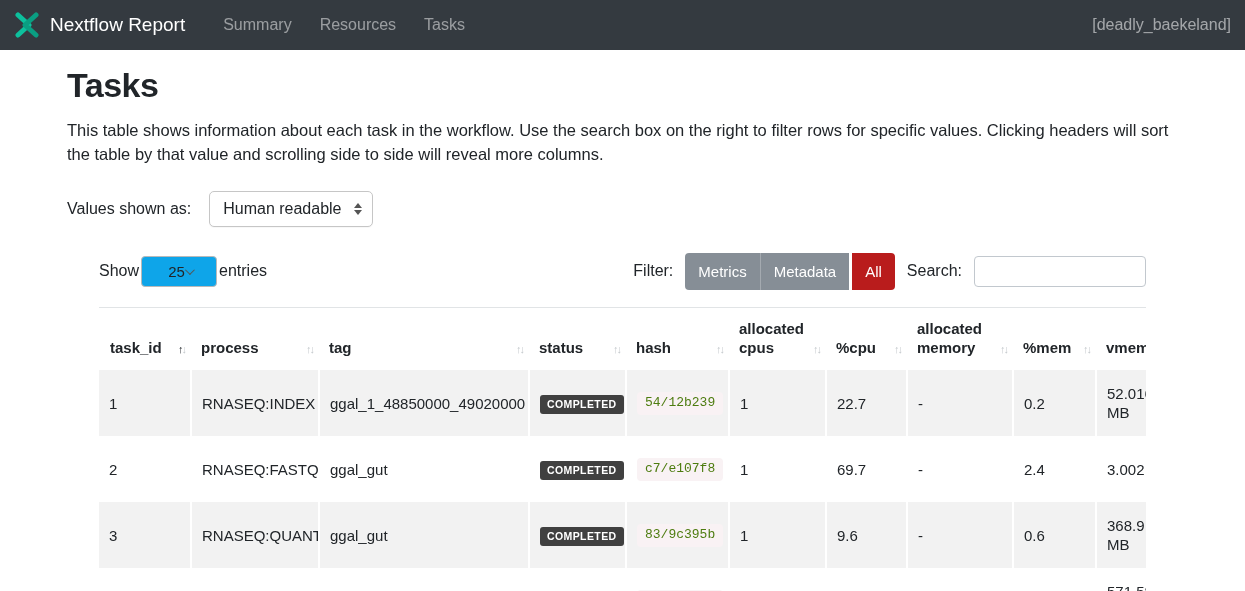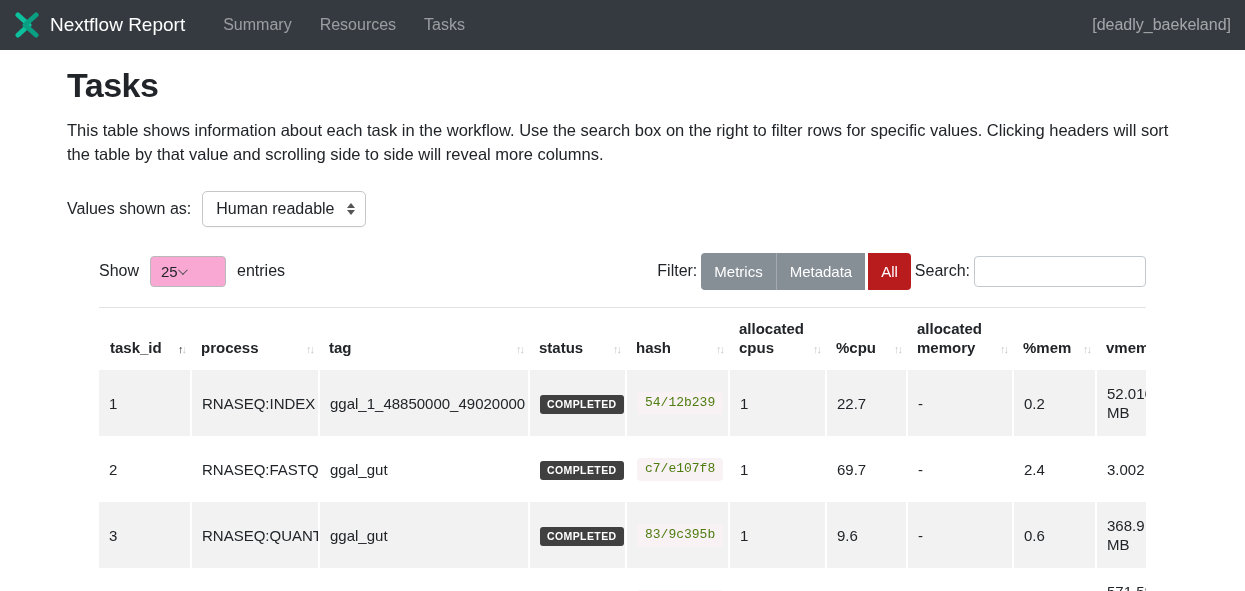--- a/index.html
+++ b/index.html
@@ -38,21 +38,21 @@
     font-weight: 600;
     letter-spacing: -0.5px;
     margin: 4px 0 14px 0;
   }
   .page-desc {
     font-size: 16.5px;
     line-height: 1.45;
     max-width: 1105px;
     margin-bottom: 24px;
   }
-  .values-row { display: flex; align-items: center; gap: 11px; margin-bottom: 26px; }
+  .values-row { display: flex; align-items: center; gap: 18px; margin-bottom: 26px; }
   .values-label { font-size: 16px; }
 
   .select-box {
     border: 1px solid #c6c6c6;
     border-radius: 5px;
     background: #fff;
     display: inline-flex;
     align-items: center;
     gap: 12px;
     padding: 8px 10px 8px 13px;
@@ -74,41 +74,41 @@
   }
 
   
   .dt-section { margin: 0 32px; }
   .dt-controls {
     display: flex;
     align-items: center;
     justify-content: space-between;
     margin-bottom: 17px;
   }
-  .dt-left { display: flex; align-items: center; gap: 11px; font-size: 16px; }
+  .dt-left { display: flex; align-items: center; gap: 2px; font-size: 16px; }
   .select-small {
     border: 1px solid #b9b9b9;
     border-radius: 4px;
-    background: #f9a8d4;
+    background: #0ea5e9;
     display: inline-flex;
     align-items: center;
-    justify-content: flex-start;
+    justify-content: center;
     width: 76px;
     height: 31px;
     padding: 0 8px 0 10px;
     font-size: 15px;
     cursor: pointer;
   }
   .chevron-down {
     width: 7px; height: 7px;
     border-right: 1.5px solid #555;
     border-bottom: 1.5px solid #555;
     transform: rotate(45deg) translateY(-2px);
   }
-  .dt-right { display: flex; align-items: center; gap: 4px; }
+  .dt-right { display: flex; align-items: center; gap: 12px; }
   .filter-label, .search-label { font-size: 16px; }
   .btn-group { display: inline-flex; }
   .btn {
     border: none;
     color: #fff;
     font-size: 15px;
     font-family: "Liberation Sans", sans-serif;
     padding: 6px 13px;
     height: 37px;
     cursor: pointer;

